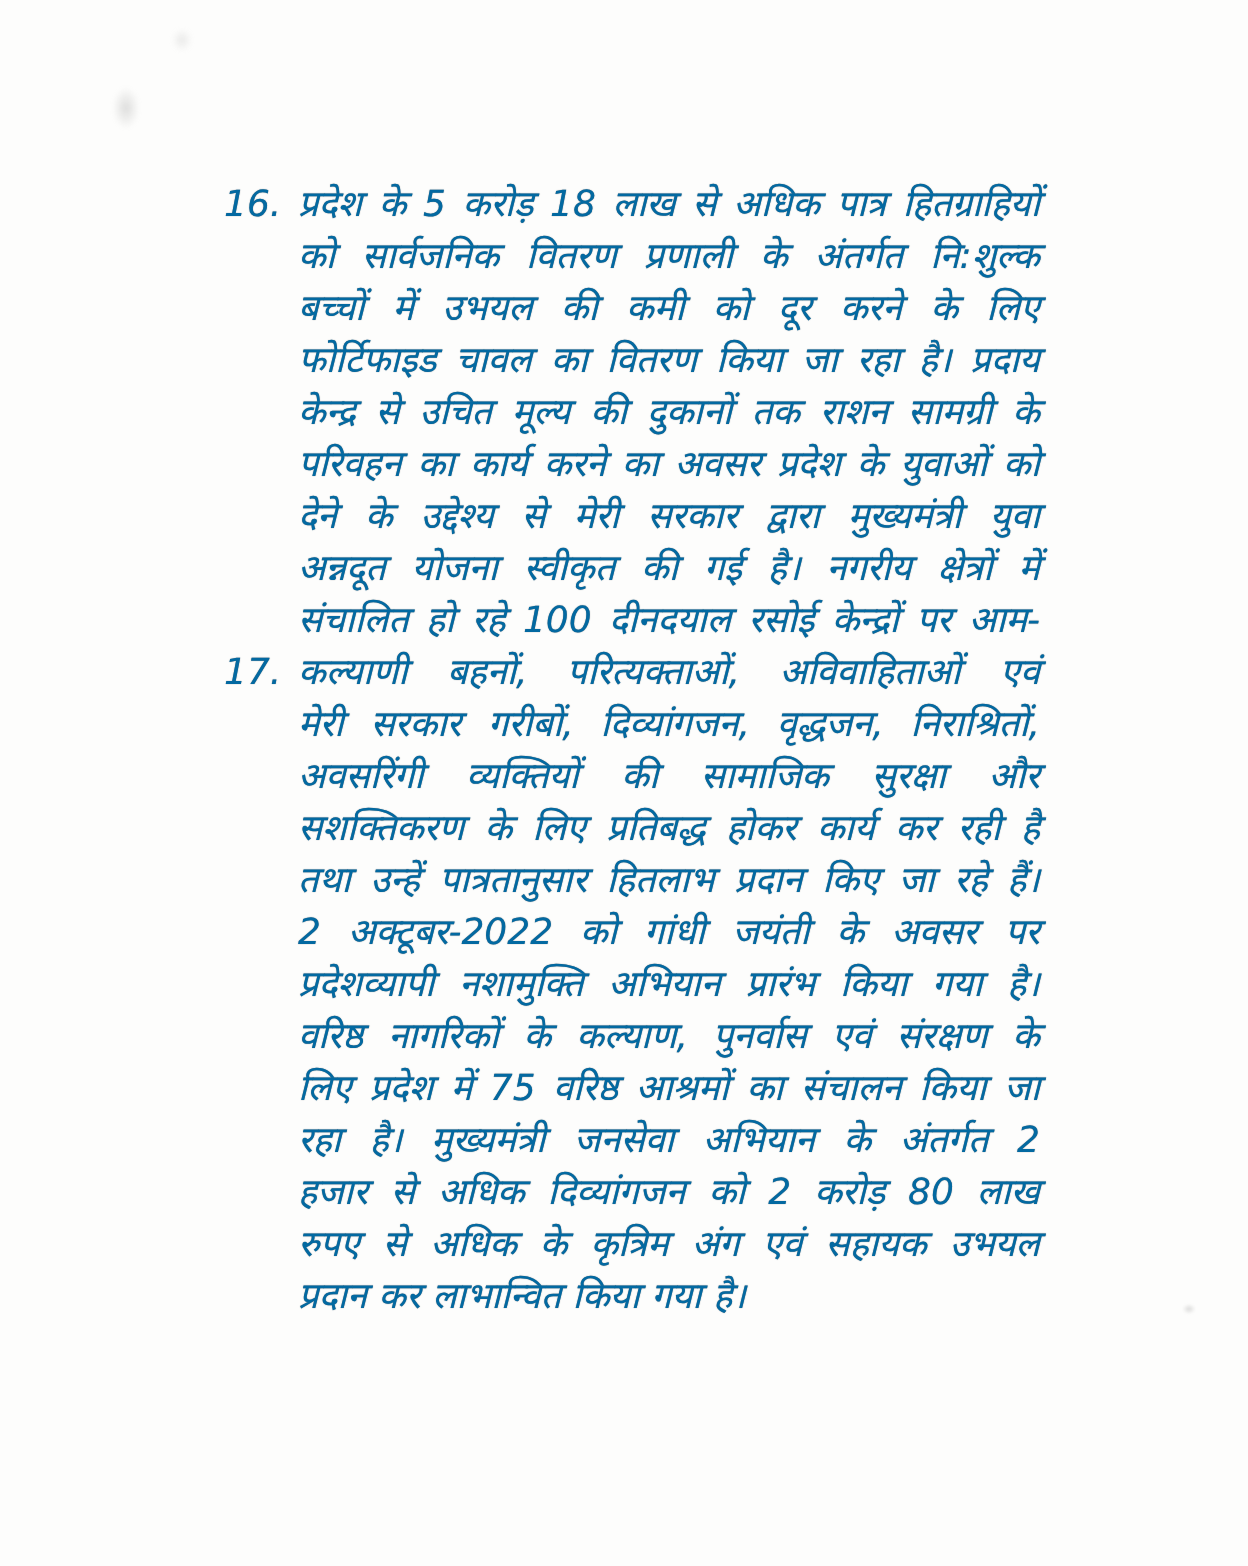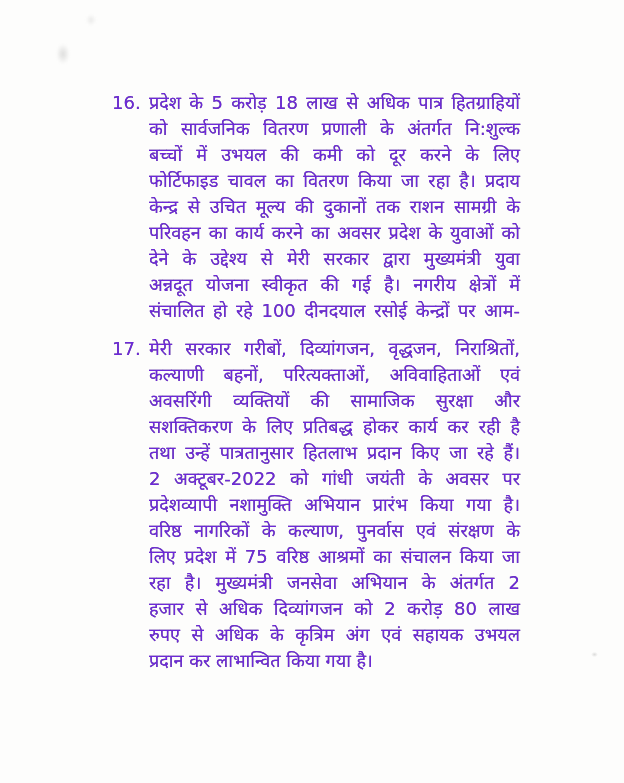--- a/index.html
+++ b/index.html
@@ -47,21 +47,21 @@
     color: #43474b;
     font-size: 18px;
     line-height: 26px;
     text-shadow: 0 0 0.5px rgba(67,71,75,0.75);
   }
   .para {
     display: flex;
     align-items: flex-start;
   }
   .para + .para {
-    margin-top: 12px;
+    margin-top: 0;
   }
   .num {
     flex: none;
     width: 37px;
   }
   .lines {
     flex: 1;
     min-width: 0;
   }
   .line {
@@ -74,41 +74,41 @@
     text-align-last: left;
   }
 </style>
 </head>
 <body style="background: rgb(253, 253, 252);">
 
 <div class="page">
   <div class="smudge s1"></div>
   <div class="smudge s2"></div>
   <div class="smudge s3"></div>
-  <div class="text-block" id="text-block" style="color: #6d28d9;">
+  <div class="text-block" id="text-block" style="color: #0369a1; font-style: italic;">
   <div class="para">
     <div class="num">16.</div>
     <div class="lines">
           <div class="line">प्रदेश के 5 करोड़ 18 लाख से अधिक पात्र हितग्राहियों</div>
           <div class="line">को सार्वजनिक वितरण प्रणाली के अंतर्गत नि:शुल्क</div>
           <div class="line">बच्चों में उभयल की कमी को दूर करने के लिए</div>
           <div class="line">फोर्टिफाइड चावल का वितरण किया जा रहा है। प्रदाय</div>
           <div class="line">केन्द्र से उचित मूल्य की दुकानों तक राशन सामग्री के</div>
           <div class="line">परिवहन का कार्य करने का अवसर प्रदेश के युवाओं को</div>
           <div class="line">देने के उद्देश्य से मेरी सरकार द्वारा मुख्यमंत्री युवा</div>
           <div class="line">अन्नदूत योजना स्वीकृत  की गई है। नगरीय क्षेत्रों में</div>
           <div class="line">संचालित हो रहे 100 दीनदयाल रसोई केन्द्रों पर आम-</div>
         </div>
   </div>
 
   <div class="para">
     <div class="num">17.</div>
     <div class="lines">
+          <div class="line">कल्याणी बहनों, परित्यक्ताओं, अविवाहिताओं एवं</div>
           <div class="line">मेरी सरकार गरीबों, दिव्यांगजन, वृद्धजन, निराश्रितों,</div>
-          <div class="line">कल्याणी बहनों, परित्यक्ताओं, अविवाहिताओं एवं</div>
           <div class="line">अवसरिंगी व्यक्तियों की सामाजिक सुरक्षा और</div>
           <div class="line">सशक्तिकरण के लिए प्रतिबद्ध होकर कार्य कर रही है</div>
           <div class="line">तथा उन्हें पात्रतानुसार हितलाभ प्रदान किए जा रहे हैं।</div>
           <div class="line">2 अक्टूबर-2022 को गांधी जयंती के अवसर पर</div>
           <div class="line">प्रदेशव्यापी नशामुक्ति अभियान प्रारंभ किया गया है।</div>
           <div class="line">वरिष्ठ नागरिकों के कल्याण, पुनर्वास एवं संरक्षण के</div>
           <div class="line">लिए प्रदेश में 75 वरिष्ठ आश्रमों का संचालन किया जा</div>
           <div class="line">रहा है। मुख्यमंत्री जनसेवा अभियान के अंतर्गत 2</div>
           <div class="line">हजार से अधिक दिव्यांगजन को 2 करोड़ 80 लाख</div>
           <div class="line">रुपए से अधिक के कृत्रिम अंग एवं सहायक उभयल</div>

